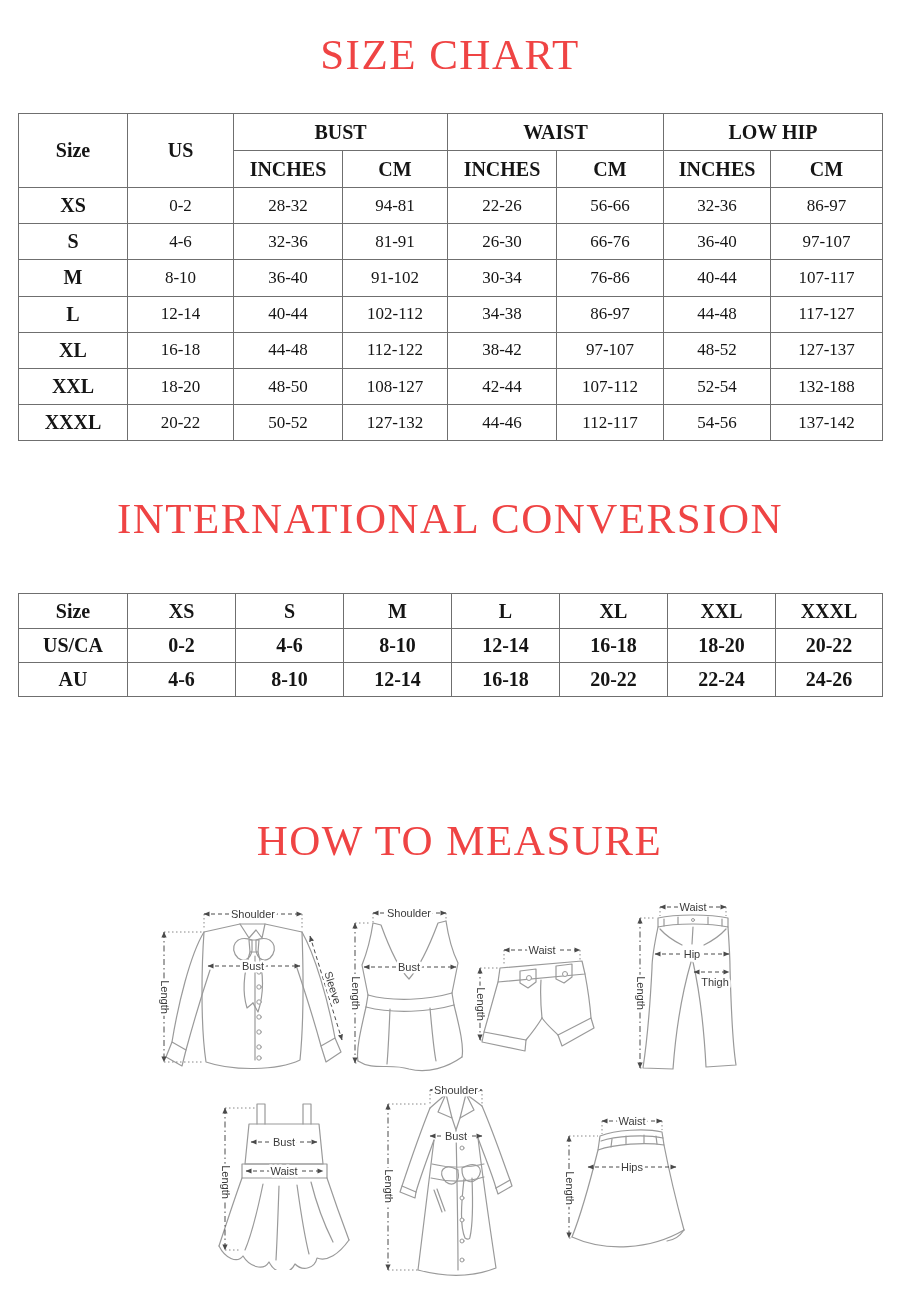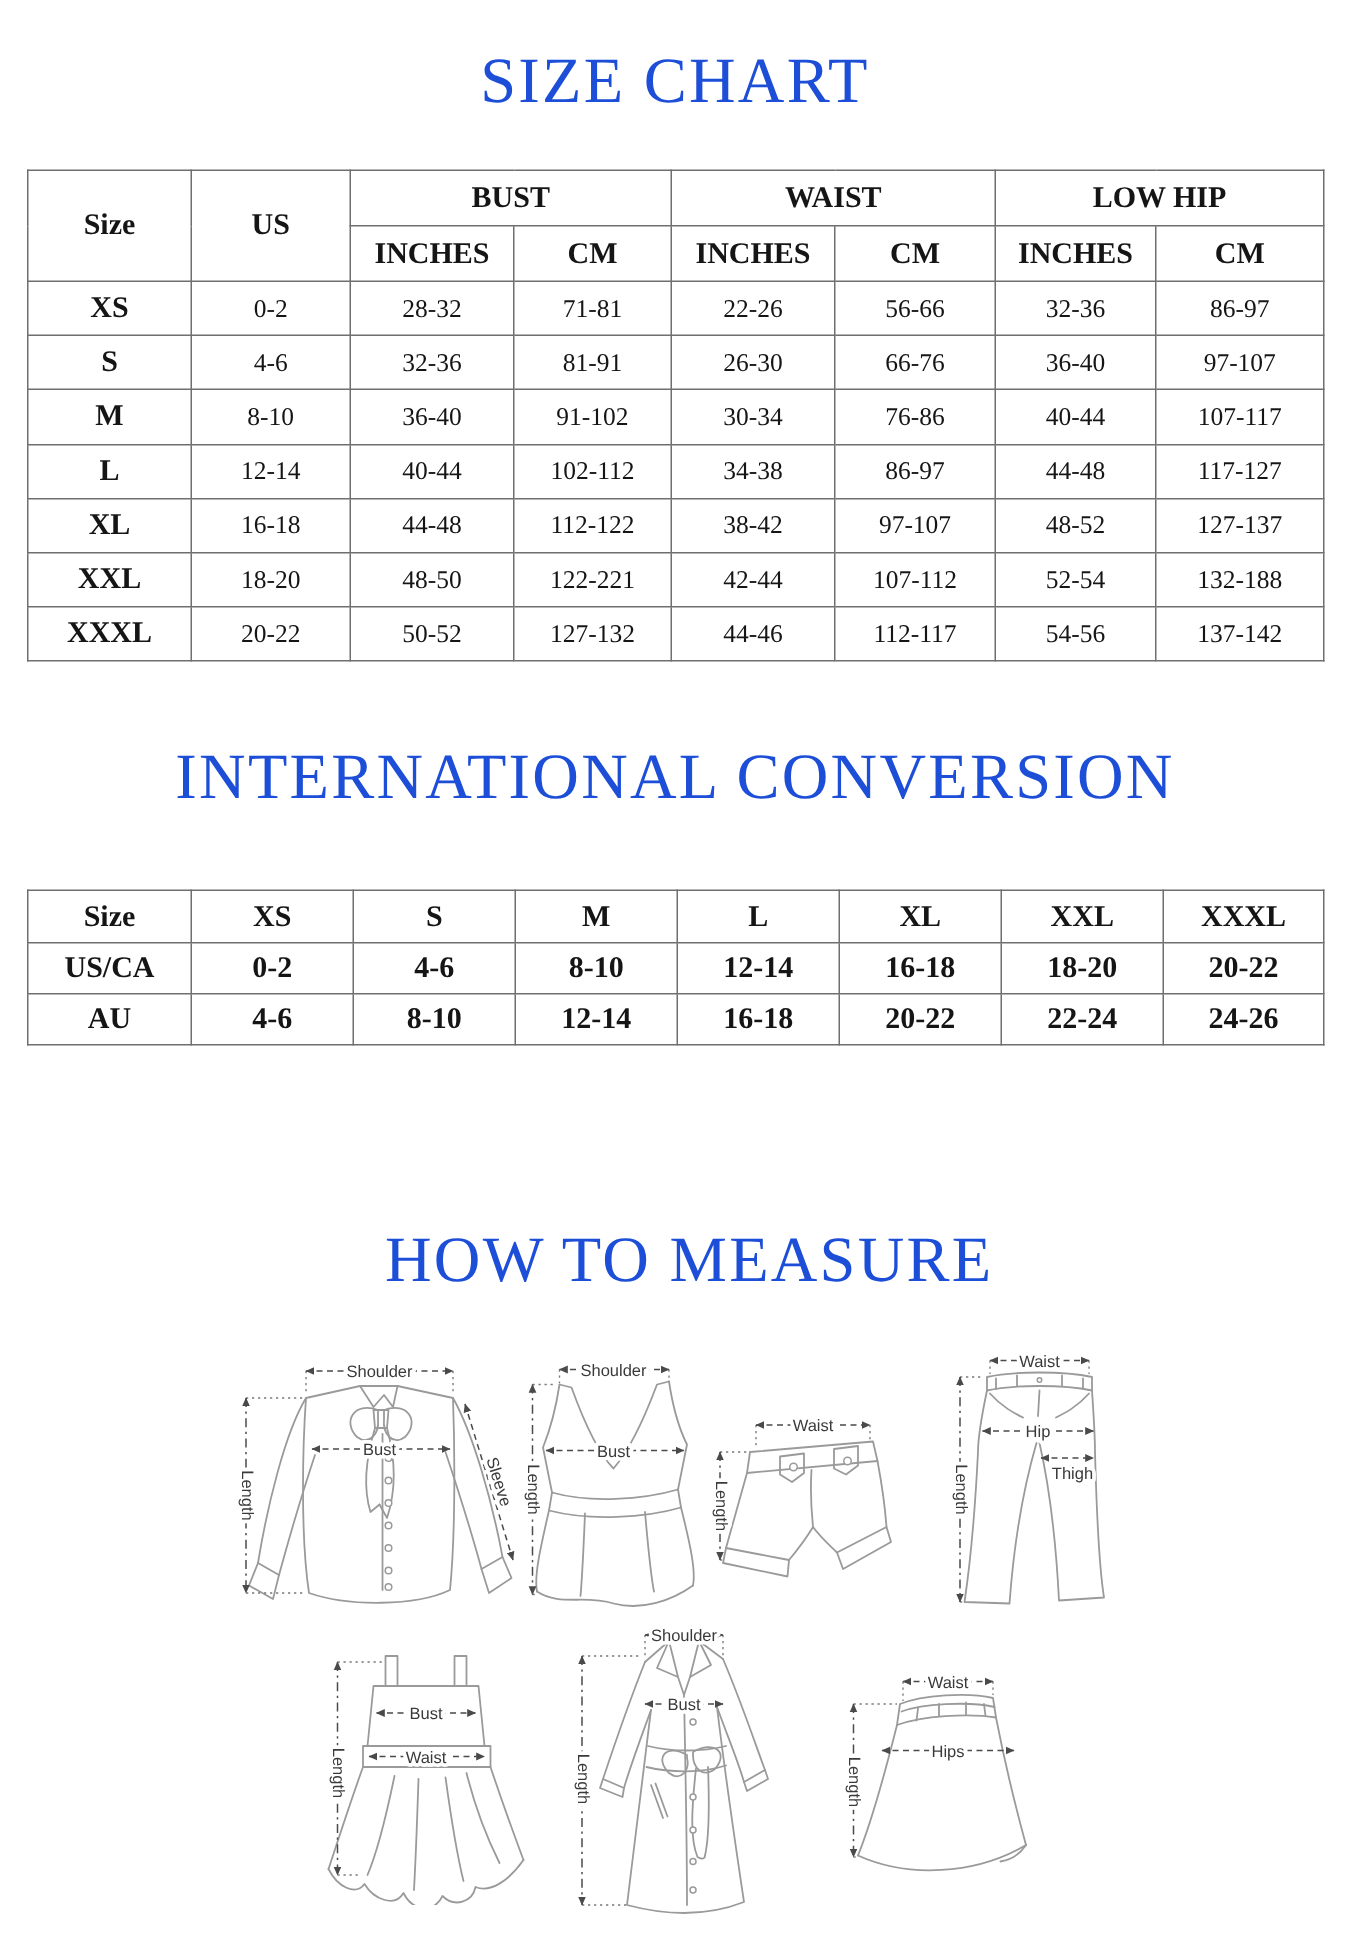--- a/index.html
+++ b/index.html
@@ -10,21 +10,21 @@
     background: #ffffff;
     font-family: "Liberation Serif", "DejaVu Serif", serif;
     color: #151515;
     overflow: hidden;
   }
   .sec-title {
     position: absolute; left: 0; width: 900px;
     text-align: center;
     font-size: 43px;
     letter-spacing: 1.5px;
-    color: #1d4ed8;
+    color: #ef4444;
     font-weight: 400;
   }
   #title-size    { top: 30px; }
   #title-intl    { top: 494px; }
   #title-measure { top: 816px; padding-left: 19px; }
 
   table { border-collapse: collapse; table-layout: fixed; position: absolute; background: #fff; }
   th, td { border: 1.6px solid #6f6f6f; text-align: center; vertical-align: middle; padding: 0; }
 
   
@@ -89,21 +89,21 @@
         <th>CM</th>
         <th>INCHES</th>
         <th>CM</th>
       </tr>
     </thead>
     <tbody>
       <tr>
         <td class="rowlab">XS</td>
         <td>0-2</td>
         <td>28-32</td>
-        <td>71-81</td>
+        <td>94-81</td>
         <td>22-26</td>
         <td>56-66</td>
         <td>32-36</td>
         <td>86-97</td>
       </tr>
       <tr>
         <td class="rowlab">S</td>
         <td>4-6</td>
         <td>32-36</td>
         <td>81-91</td>
@@ -139,21 +139,21 @@
         <td>112-122</td>
         <td>38-42</td>
         <td>97-107</td>
         <td>48-52</td>
         <td>127-137</td>
       </tr>
       <tr>
         <td class="rowlab">XXL</td>
         <td>18-20</td>
         <td>48-50</td>
-        <td>122-221</td>
+        <td>108-127</td>
         <td>42-44</td>
         <td>107-112</td>
         <td>52-54</td>
         <td>132-188</td>
       </tr>
       <tr>
         <td class="rowlab">XXXL</td>
         <td>20-22</td>
         <td>50-52</td>
         <td>127-132</td>

